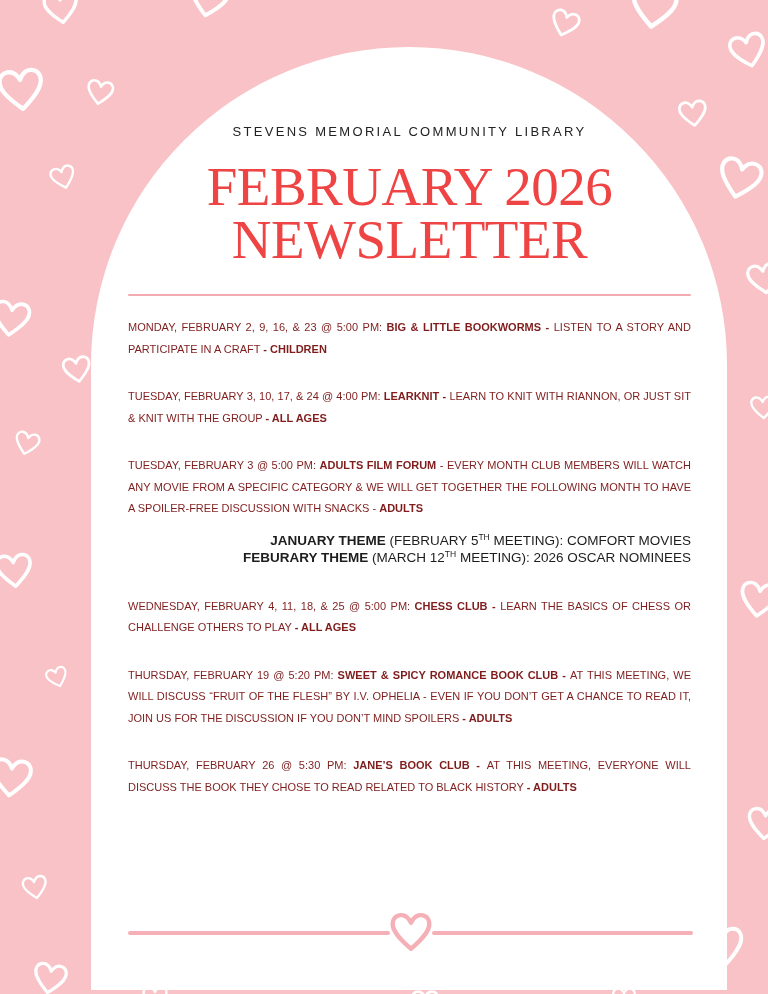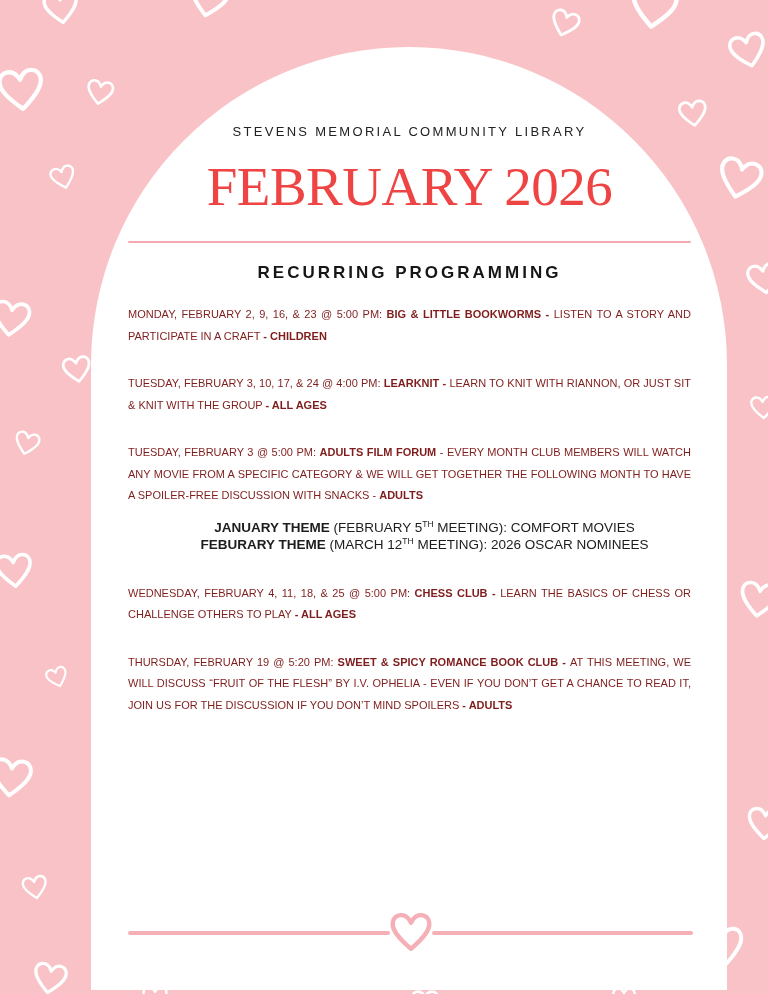--- a/index.html
+++ b/index.html
@@ -54,21 +54,21 @@
   .event{
     margin:0 0 26px;
     font-size:11px;line-height:21.5px;
     text-align:justify;
     color:#7f1d1d;
   }
   .event .b,.notes .b{font-weight:700;}
   .notes{
     margin:-14px 0 30px 30px;
     font-size:13.5px;line-height:17px;
-    text-align:center;color:#1d1d1d;
+    text-align:right;color:#1d1d1d;
   }
   .notes p{margin:0;}
   sup{font-size:8.5px;line-height:0;vertical-align:super;letter-spacing:0;}
   .heart-divider{
     position:absolute;left:37px;right:34px;bottom:31px;
     height:52px;display:flex;align-items:center;
   }
   .heart-divider .line{
     flex:1;height:3.5px;border-radius:2px;
     background:var(--heart-divider-pink);
@@ -166,33 +166,33 @@
     <svg viewBox="0 0 100 100" width="34" height="34" style="left: 408px; top: 986px; transform: rotate(0deg);">
       <path d="M50 87 C21 62 7 44 13 28 C18 15 36 12 46 26 C48 29 50 33 50 33 C50 33 52 29 54 26 C64 12 82 15 87 28 C93 44 79 62 50 87 Z" fill="none" stroke="#ffffff" stroke-width="8" stroke-linejoin="round" stroke-linecap="round"></path>
     </svg>
     <svg viewBox="0 0 100 100" width="28" height="28" style="left: 610px; top: 984px; transform: rotate(0deg);">
       <path d="M50 87 C21 62 7 44 13 28 C18 15 36 12 46 26 C48 29 50 33 50 33 C50 33 52 29 54 26 C64 12 82 15 87 28 C93 44 79 62 50 87 Z" fill="none" stroke="#ffffff" stroke-width="8" stroke-linejoin="round" stroke-linecap="round"></path>
     </svg>
   </div>
 
 <div class="card">
   <p class="library-name">STEVENS MEMORIAL COMMUNITY LIBRARY</p>
-  <h1 class="newsletter-title"><span>FEBRUARY 2026</span><br></h1>
+  <h1 class="newsletter-title"><span>FEBRUARY 2026</span><br><span>NEWSLETTER</span></h1>
   <div class="divider"></div>
-  <h2 class="section-title">RECURRING PROGRAMMING</h2>
   <div class="events">
       <p class="event"><span>MONDAY, FEBRUARY 2, 9, 16, &amp; 23 @ 5:00 PM: </span><span class="b">BIG &amp; LITTLE BOOKWORMS - </span><span>LISTEN TO A STORY AND PARTICIPATE IN A CRAFT </span><span class="b">- CHILDREN</span></p>
       <p class="event"><span>TUESDAY, FEBRUARY 3, 10, 17, &amp; 24 @ 4:00 PM: </span><span class="b">LEARKNIT - </span><span>LEARN TO KNIT WITH RIANNON, OR JUST SIT &amp; KNIT WITH THE GROUP </span><span class="b">- ALL AGES</span></p>
       <p class="event"><span>TUESDAY, FEBRUARY 3 @ 5:00 PM: </span><span class="b">ADULTS FILM FORUM</span><span> - EVERY MONTH CLUB MEMBERS WILL WATCH ANY MOVIE FROM A SPECIFIC CATEGORY &amp; WE WILL GET TOGETHER THE FOLLOWING MONTH TO HAVE A SPOILER-FREE DISCUSSION WITH SNACKS - </span><span class="b">ADULTS</span></p>
       <div class="notes">
         <p><span class="b">JANUARY THEME </span><span>(FEBRUARY 5</span><sup>TH</sup><span> MEETING): COMFORT MOVIES</span></p>
         <p><span class="b">FEBURARY THEME </span><span>(MARCH 12</span><sup>TH</sup><span> MEETING): 2026 OSCAR NOMINEES</span></p>
       </div>
       <p class="event"><span>WEDNESDAY, FEBRUARY 4, 11, 18, &amp; 25 @ 5:00 PM: </span><span class="b">CHESS CLUB - </span><span>LEARN THE BASICS OF CHESS OR CHALLENGE OTHERS TO PLAY </span><span class="b">- ALL AGES</span></p>
       <p class="event"><span>THURSDAY, FEBRUARY 19 @ 5:20 PM: </span><span class="b">SWEET &amp; SPICY ROMANCE BOOK CLUB - </span><span>AT THIS MEETING, WE WILL DISCUSS “FRUIT OF THE FLESH” BY I.V. OPHELIA - EVEN IF YOU DON’T GET A CHANCE TO READ IT, JOIN US FOR THE DISCUSSION IF YOU DON’T MIND SPOILERS </span><span class="b">- ADULTS</span></p>
+      <p class="event"><span>THURSDAY, FEBRUARY 26 @ 5:30 PM: </span><span class="b">JANE’S BOOK CLUB - </span><span>AT THIS MEETING, EVERYONE WILL DISCUSS THE BOOK THEY CHOSE TO READ RELATED TO BLACK HISTORY </span><span class="b">- ADULTS</span></p>
     </div>
   <div class="heart-divider">
     <div class="line"></div>
     <svg width="48" height="52" viewBox="0 0 100 100">
       <path d="M50 87 C21 62 7 44 13 28 C18 15 36 12 46 26 C48 29 50 33 50 33 C50 33 52 29 54 26 C64 12 82 15 87 28 C93 44 79 62 50 87 Z" fill="none" stroke="#f5b0b7" stroke-width="9" stroke-linejoin="round" stroke-linecap="round"></path>
     </svg>
     <div class="line"></div>
   </div>
 </div>
 

